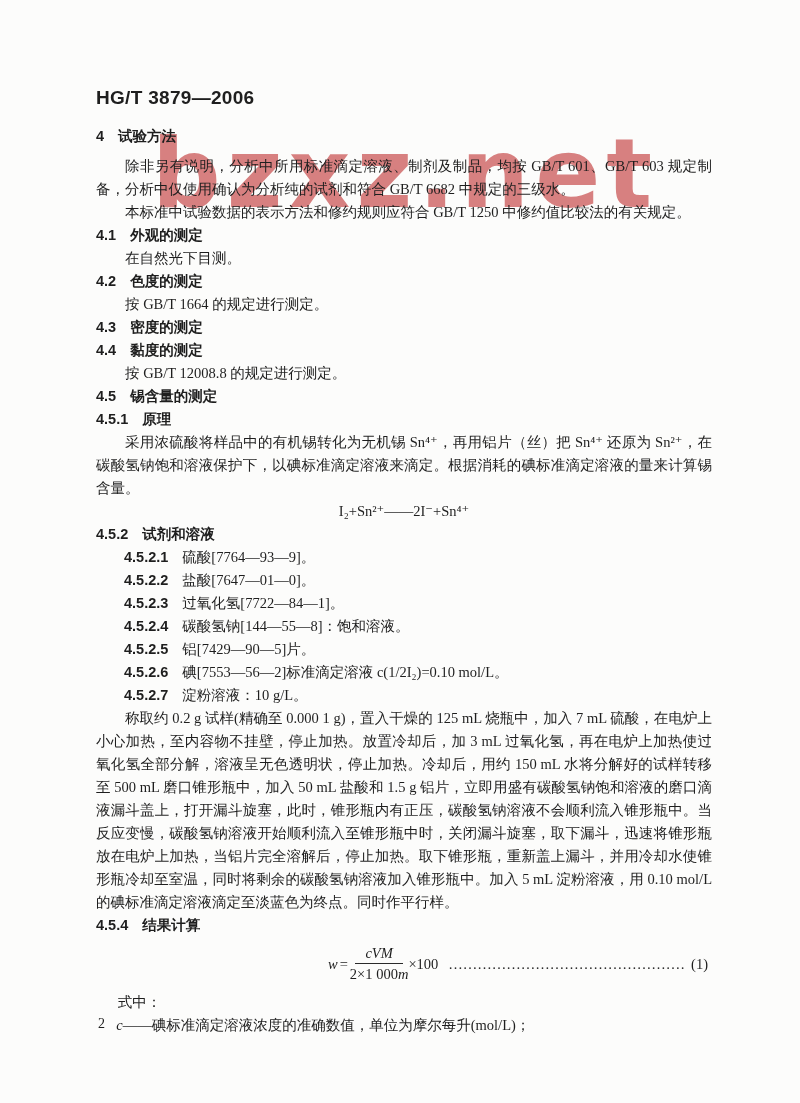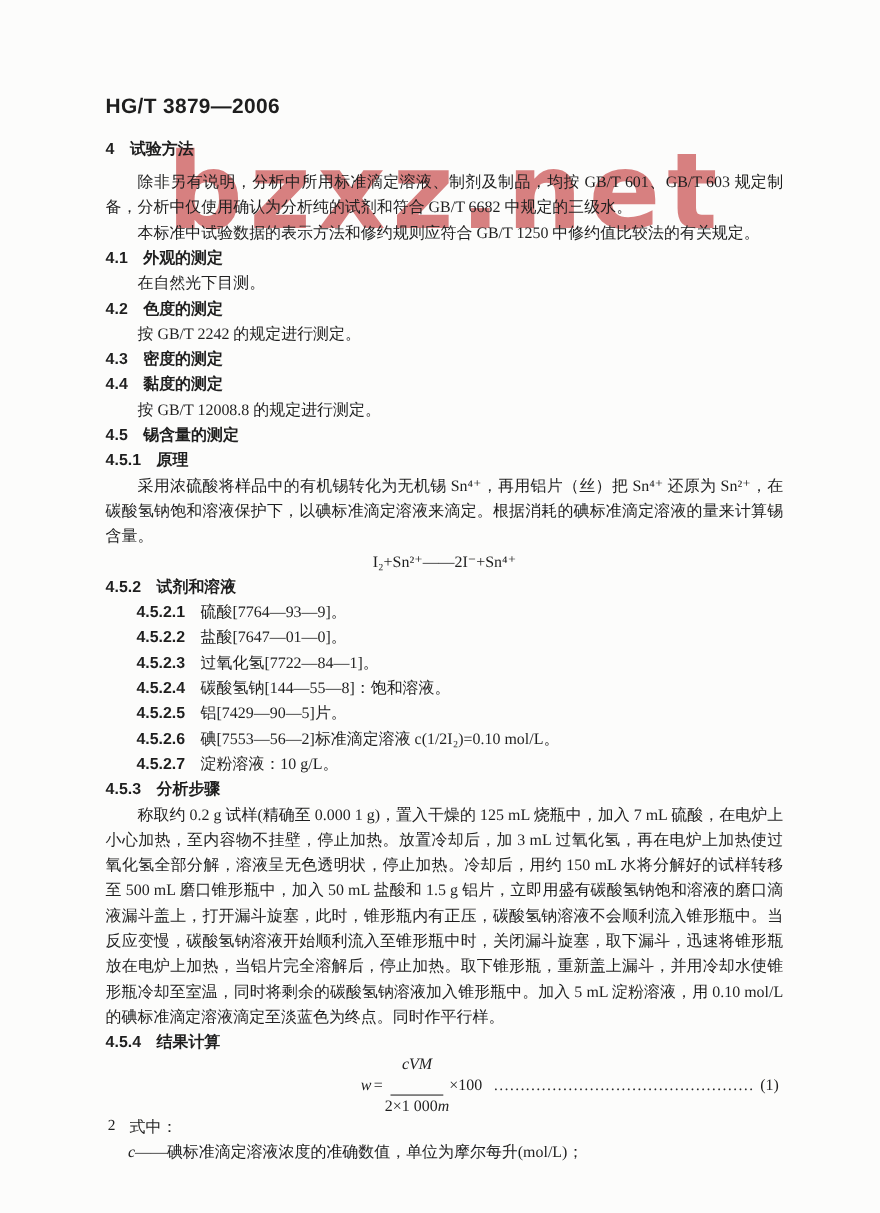--- a/index.html
+++ b/index.html
@@ -38,21 +38,21 @@
     font-family:"Liberation Sans","DejaVu Sans",sans-serif;
     font-weight:bold; display:inline-block; margin-right:14px;
   }
   .formula {
     display:flex; align-items:center;
     margin:5px 0 5px 0; height:44px;
   }
   .formula .f-lhs { margin-left:232px; font-style:italic; }
   .formula .f-eq { font-style:normal; margin:0 2px; }
   .frac { display:inline-flex; flex-direction:column; align-items:center; line-height:19px; }
-  .frac .num { display:block; border-bottom:1px solid #2a2a2a; padding:0 10px 17px 10px; font-style:italic; }
+  .frac .num { display:block; border-bottom:1px solid #2a2a2a; padding:0 10px 0 10px; font-style:italic; }
   .frac .den { display:block; padding-top:1px; }
   .frac .den i { font-style:italic; }
   .f-mult { margin-left:0; }
   .f-dots { flex:1; overflow:hidden; white-space:nowrap; margin:0 6px 0 10px; color:#2a2a2a; }
   .f-no { margin-right:4px; }
   .where { margin-left:1.5em; text-align:left; }
   .def { margin-left:1.4em; text-align:left; }
   .def .sym { font-style:italic; }
   .page-no {
     position:absolute; left:98px; top:1016px; z-index:1;
@@ -81,21 +81,21 @@
     <div class="p">本标准中试验数据的表示方法和修约规则应符合 GB/T 1250 中修约值比较法的有关规定。</div>
 
     <div class="h">
       <span class="no">4.1</span><span>外观的测定</span>
     </div>
     <div class="p">在自然光下目测。</div>
 
     <div class="h">
       <span class="no">4.2</span><span>色度的测定</span>
     </div>
-    <div class="p">按 GB/T 2242 的规定进行测定。</div>
+    <div class="p">按 GB/T 1664 的规定进行测定。</div>
 
     <div class="h">
       <span class="no">4.3</span><span>密度的测定</span>
     </div>
 
     <div class="h">
       <span class="no">4.4</span><span>黏度的测定</span>
     </div>
     <div class="p">按 GB/T 12008.8 的规定进行测定。</div>
 
@@ -128,23 +128,20 @@
     <div class="item">
       <span class="no">4.5.2.5</span><span>铝[7429—90—5]片。</span>
     </div>
     <div class="item">
       <span class="no">4.5.2.6</span><span>碘[7553—56—2]标准滴定溶液 c(1/2I₂)=0.10 mol/L。</span>
     </div>
     <div class="item">
       <span class="no">4.5.2.7</span><span>淀粉溶液：10 g/L。</span>
     </div>
 
-    <div class="h">
-      <span class="no">4.5.3</span><span>分析步骤</span>
-    </div>
     <div class="p">称取约 0.2 g 试样(精确至 0.000 1 g)，置入干燥的 125 mL 烧瓶中，加入 7 mL 硫酸，在电炉上小心加热，至内容物不挂壁，停止加热。放置冷却后，加 3 mL 过氧化氢，再在电炉上加热使过氧化氢全部分解，溶液呈无色透明状，停止加热。冷却后，用约 150 mL 水将分解好的试样转移至 500 mL 磨口锥形瓶中，加入 50 mL 盐酸和 1.5 g 铝片，立即用盛有碳酸氢钠饱和溶液的磨口滴液漏斗盖上，打开漏斗旋塞，此时，锥形瓶内有正压，碳酸氢钠溶液不会顺利流入锥形瓶中。当反应变慢，碳酸氢钠溶液开始顺利流入至锥形瓶中时，关闭漏斗旋塞，取下漏斗，迅速将锥形瓶放在电炉上加热，当铝片完全溶解后，停止加热。取下锥形瓶，重新盖上漏斗，并用冷却水使锥形瓶冷却至室温，同时将剩余的碳酸氢钠溶液加入锥形瓶中。加入 5 mL 淀粉溶液，用 0.10 mol/L 的碘标准滴定溶液滴定至淡蓝色为终点。同时作平行样。</div>
 
     <div class="h">
       <span class="no">4.5.4</span><span>结果计算</span>
     </div>
 
     <div class="formula">
       <span class="f-lhs"><span>w</span><span class="f-eq">=</span></span>
       <span class="frac">
         <span class="num">cVM</span>

